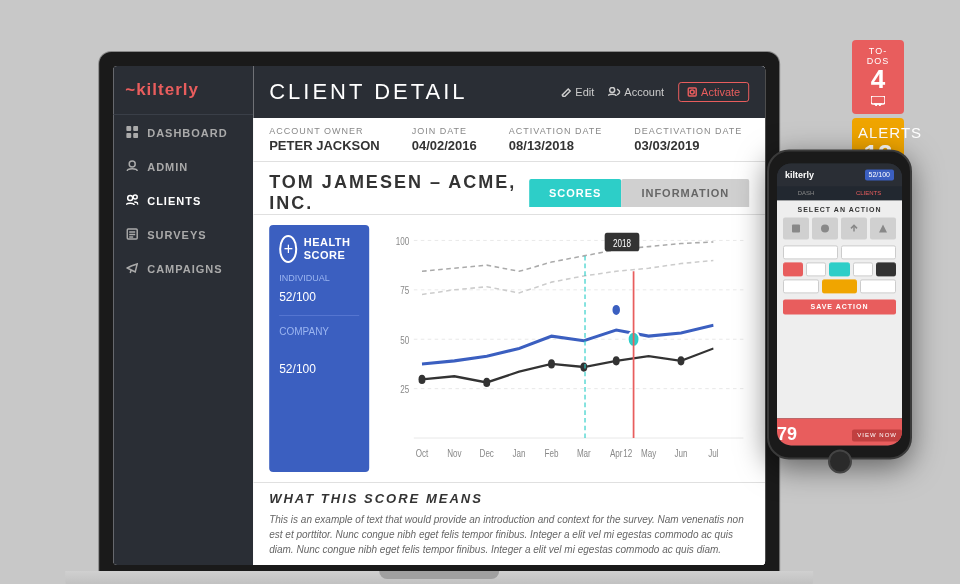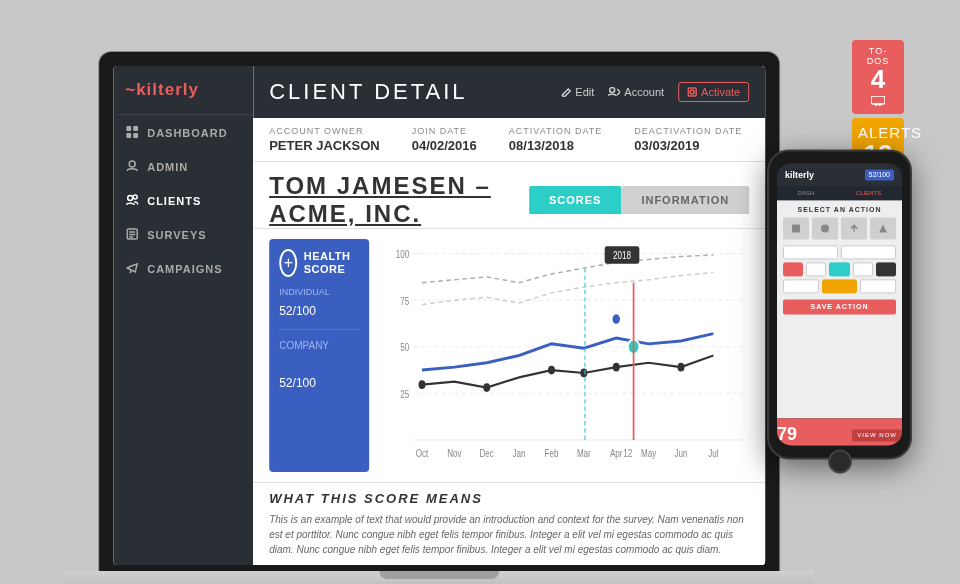--- a/index.html
+++ b/index.html
@@ -264,26 +264,25 @@
       background: #fff;
       padding: 10px 16px 0;
       display: flex;
       align-items: center;
       justify-content: space-between;
       border-bottom: 1px solid #e0e0e0;
       flex-shrink: 0;
     }
 
     .client-name {
-      font-size: 24px;
+      font-size: 18px;
       font-weight: bold;
       color: #333;
       text-transform: uppercase;
       letter-spacing: 2px;
-      text-decoration: underline;
     }
 
     .tabs {
       display: flex;
       gap: 0;
     }
 
     .tab {
       padding: 8px 20px;
       font-size: 11px;

